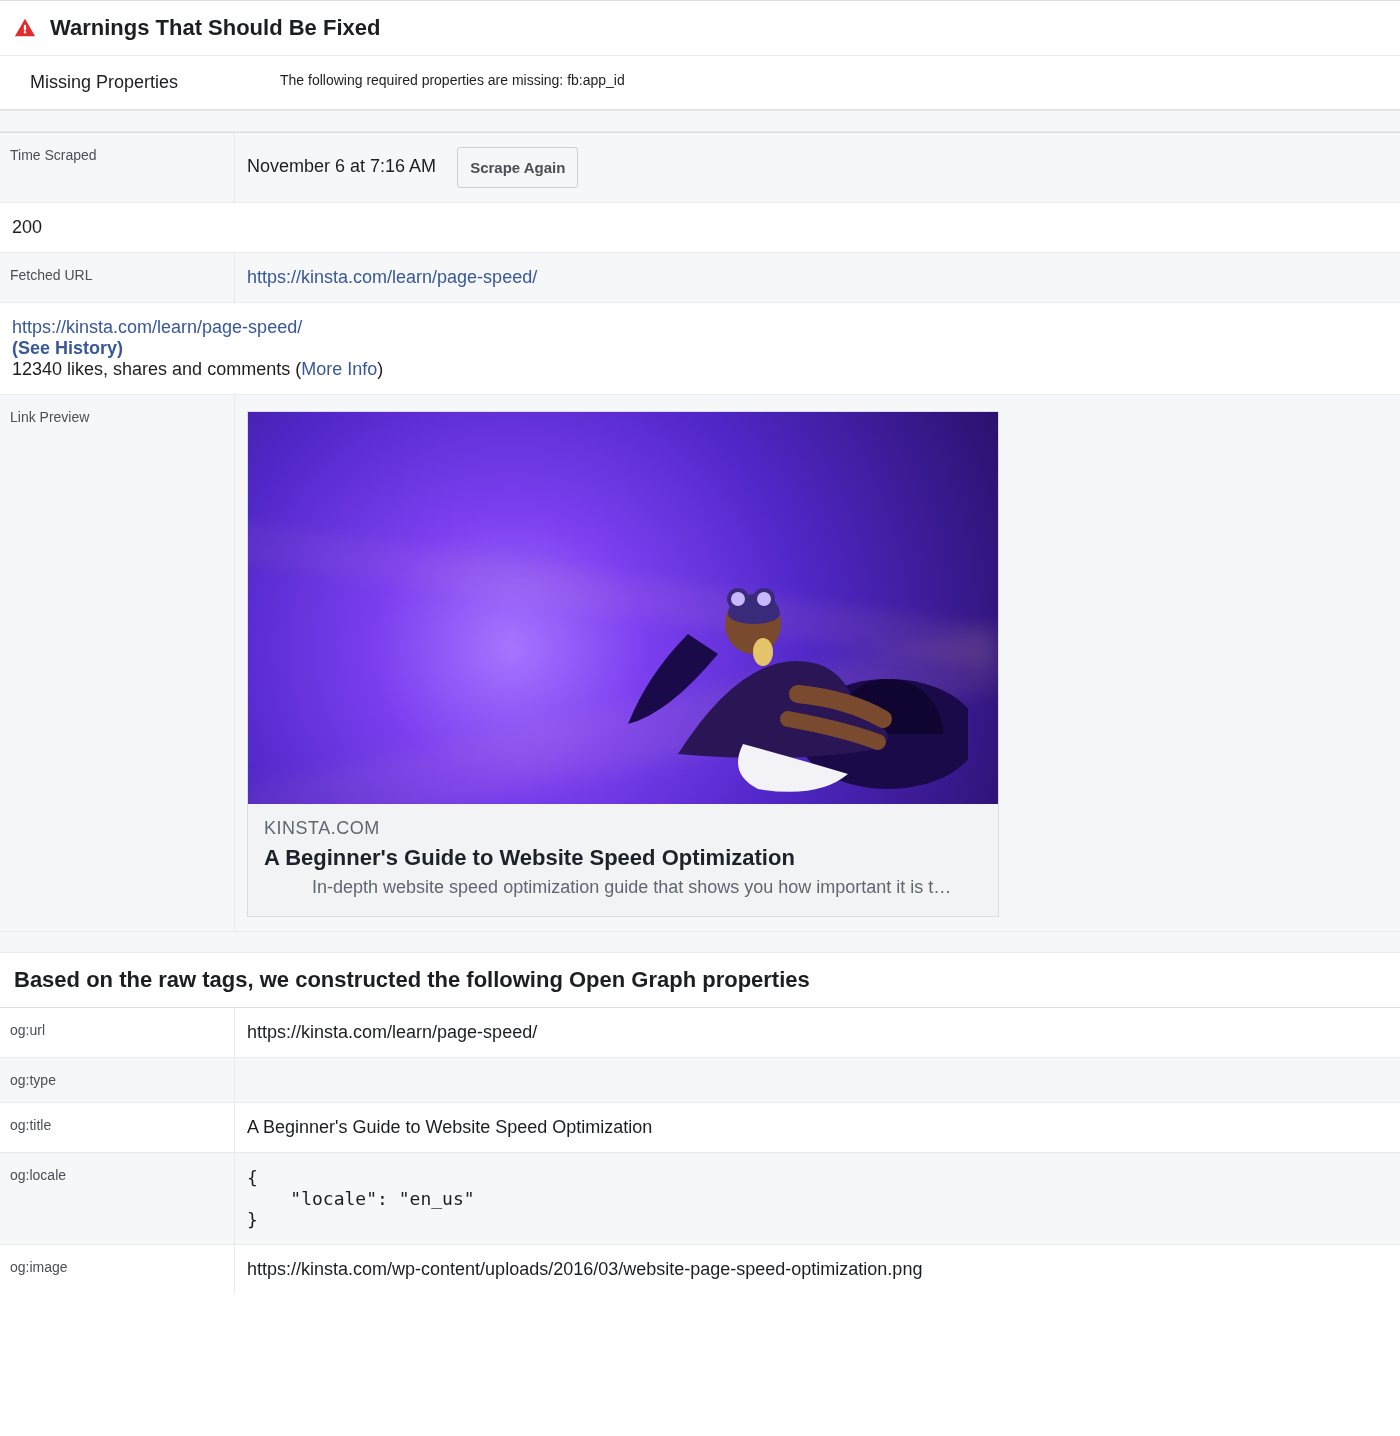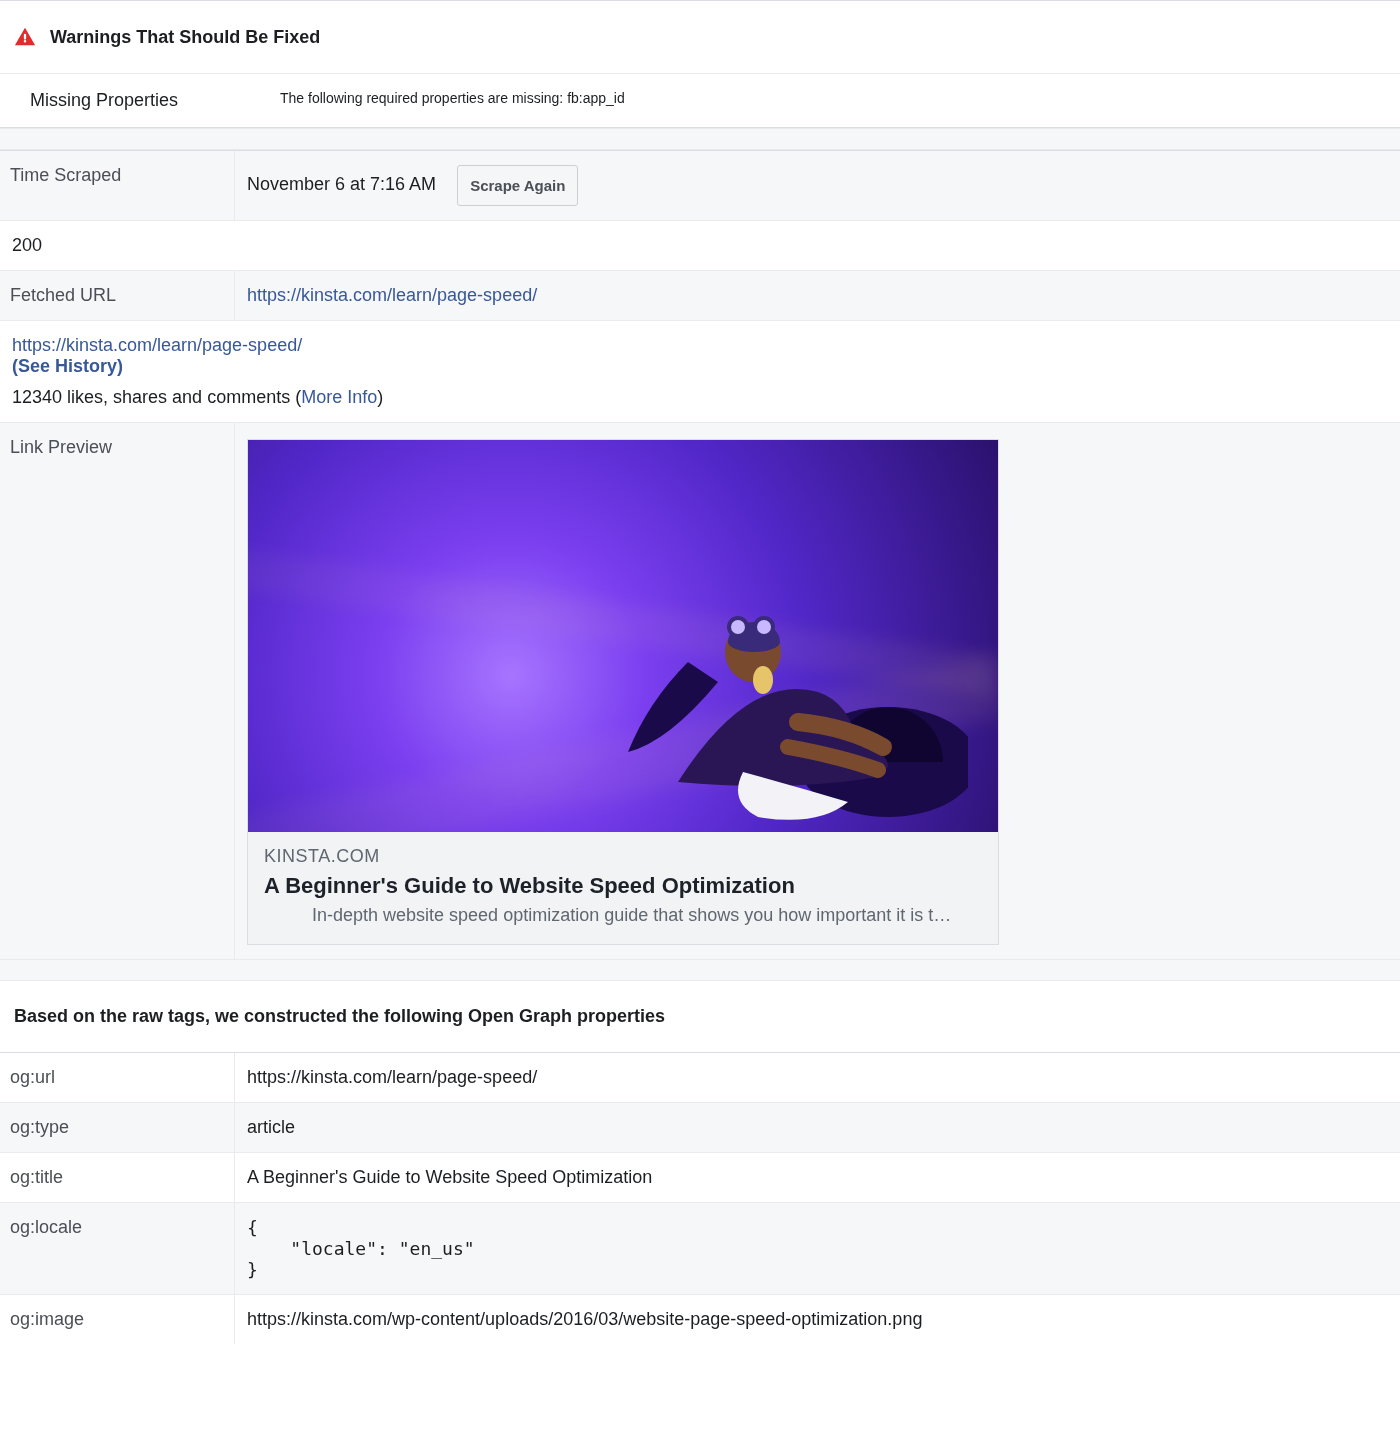--- a/index.html
+++ b/index.html
@@ -10,24 +10,24 @@
       font-size: 17px;
       width: 1400px;
     }
     .section {
       border-top: 1px solid #dadde1;
       border-bottom: 1px solid #dadde1;
     }
     .section-header {
       display: flex;
       align-items: center;
-      padding: 25px 14px;
+      padding: 14px 14px;
       font-weight: 600;
       color: #1c1e21;
-      font-size: 18px;
+      font-size: 22px;
     }
     .warning-icon {
       display: inline-flex;
       margin-right: 14px;
     }
     .missing-row {
       display: flex;
       padding: 16px 30px;
       border-top: 1px solid #e9eaed;
     }
@@ -53,21 +53,21 @@
       display: flex;
       border-top: 1px solid #e9eaed;
     }
     .row.alt {
       background: #f6f7f8;
     }
     .cell-label {
       width: 235px;
       padding: 14px 10px 14px 10px;
       color: #4b4f56;
-      font-size: 18px;
+      font-size: 14px;
       border-right: 1px solid #e9eaed;
     }
     .cell-value {
       flex: 1;
       padding: 14px 12px;
       color: #1c1e21;
       font-size: 18px;
     }
     .link {
       color: #385898;
@@ -138,21 +138,20 @@
     }
     .card-desc {
       color: #606770;
       font-size: 18px;
       overflow: hidden;
       white-space: nowrap;
       text-overflow: ellipsis;
       margin-left: 48px;
     }
     .canonical-stats {
-      margin-top: 10px;
       color: #1c1e21;
     }
     pre.mono {
       font-family: ui-monospace, Menlo, Consolas, monospace;
       font-size: 18px;
       white-space: pre;
       color: #1c1e21;
     }
     .first-table-row { border-top: 1px solid #dadde1; }
   </style>
@@ -245,21 +244,20 @@
 
 <div>
   <div class="section-header">Based on the raw tags, we constructed the following Open Graph properties</div>
   <div class="table">
     <div class="row first-table-row">
       <div class="cell-label">og:url</div>
       <div class="cell-value">https://kinsta.com/learn/page-speed/</div>
     </div>
     <div class="row alt">
       <div class="cell-label">og:type</div>
-      <div class="cell-value">article</div>
     </div>
     <div class="row">
       <div class="cell-label">og:title</div>
       <div class="cell-value">A Beginner's Guide to Website Speed Optimization</div>
     </div>
     <div class="row alt">
       <div class="cell-label">og:locale</div>
       <div class="cell-value">
           <pre class="mono">{
     "locale": "en_us"

